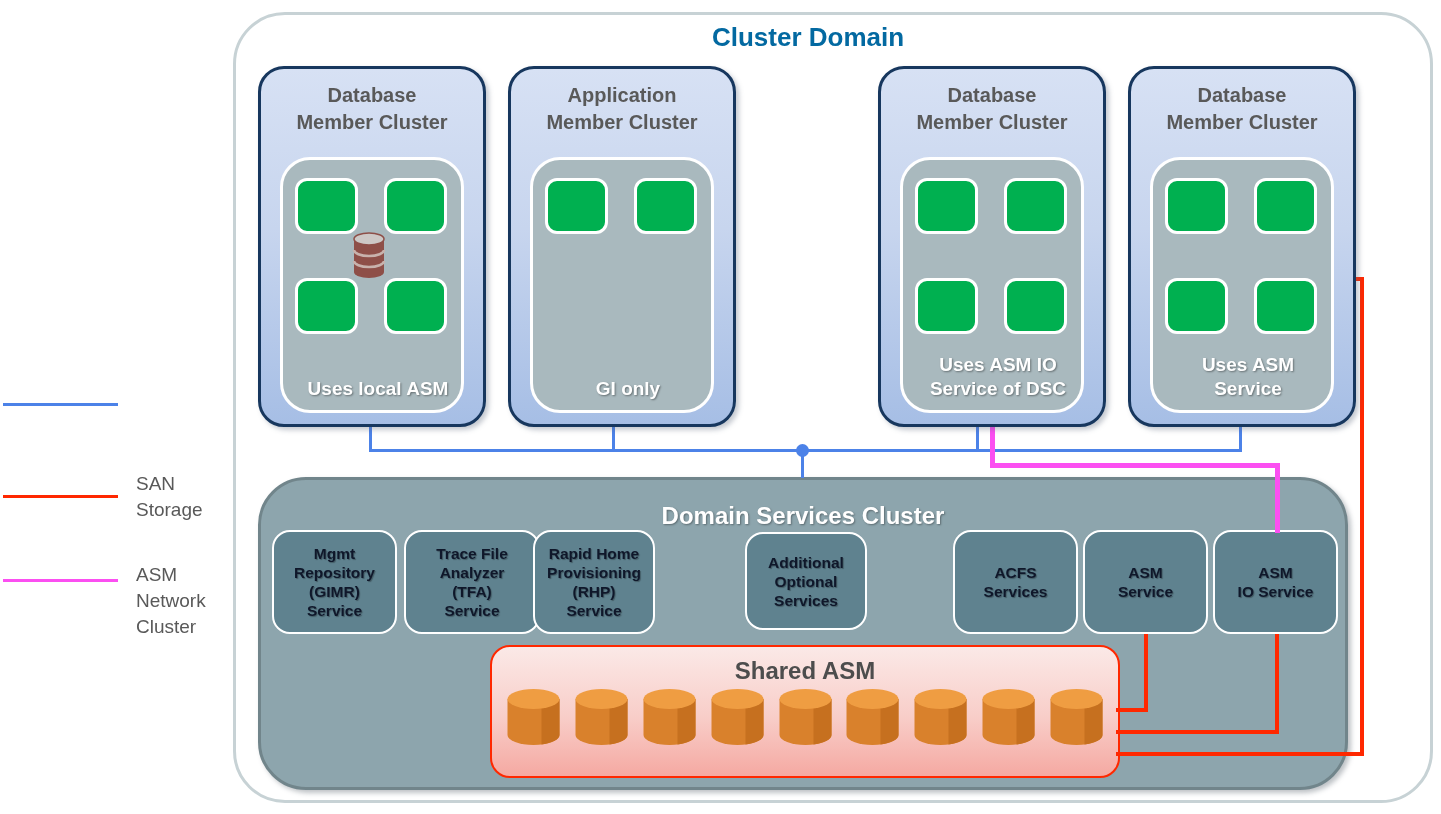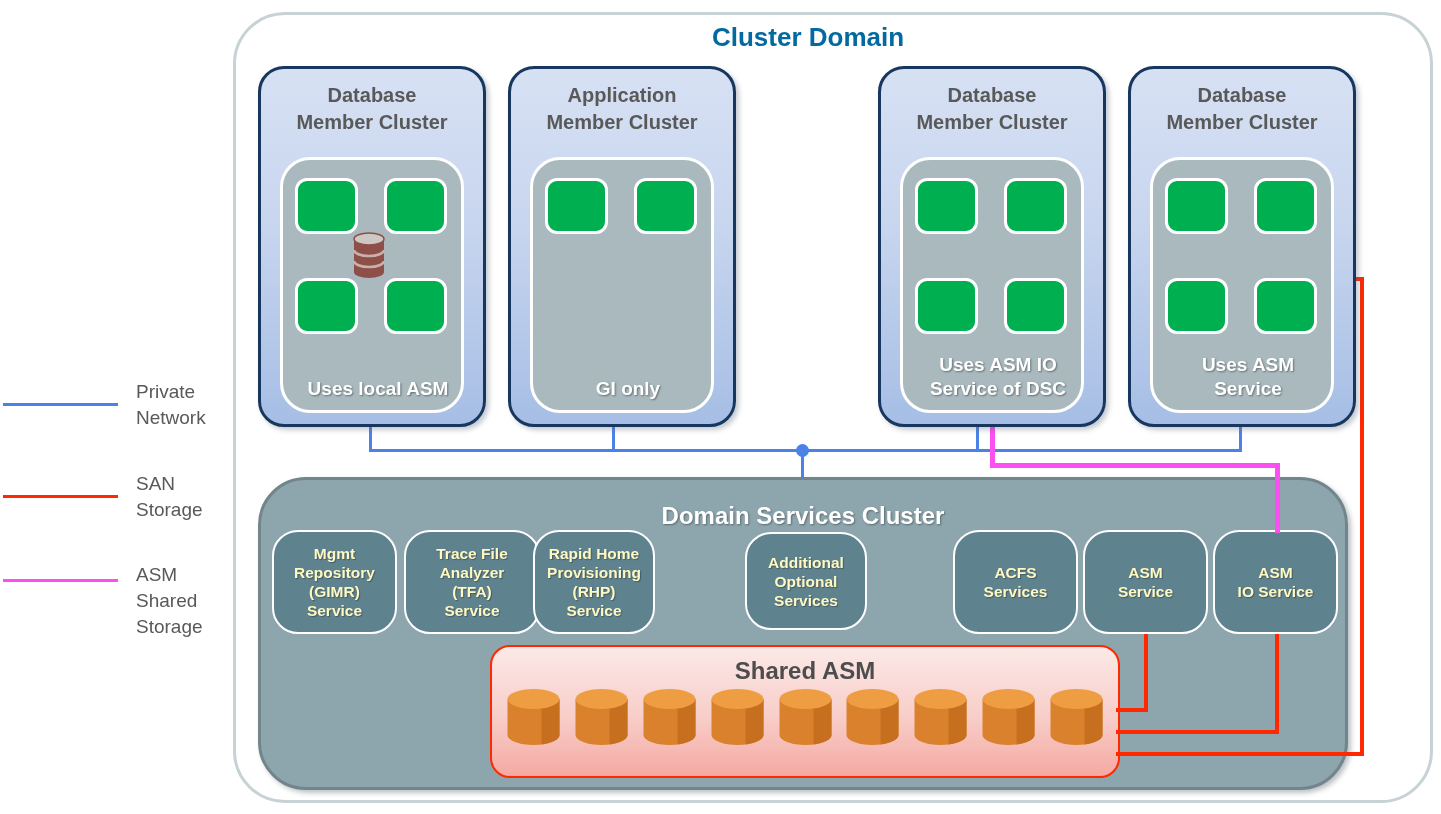--- a/index.html
+++ b/index.html
@@ -31,22 +31,22 @@
           text-shadow:1px 1px 2px rgba(0,0,0,0.4);margin-left:12px;}
   .db-stack{position:absolute;left:69px;top:72px;width:34px;height:48px;}
 
   
   .dsc{position:absolute;left:258px;top:477px;width:1090px;height:313px;box-sizing:border-box;
           background:#8DA5AD;border:3px solid #71858B;border-radius:48px;
           box-shadow:3px 3px 5px rgba(90,100,110,0.4);z-index:4;}
   .dsc-title{margin-top:22px;text-align:center;font-size:24px;font-weight:bold;color:#ffffff;
           text-shadow:1px 1px 2px rgba(0,0,0,0.35);}
   .svc{position:absolute;top:50px;height:104px;box-sizing:border-box;background:#5F828F;
-          border:2.5px solid #ffffff;border-radius:26px;display:flex;align-items:center;
-          justify-content:center;text-align:center;font-size:15.5px;font-weight:bold;color:#fef9c3;
+          border:2.5px solid #ffffff;border-radius:18px;display:flex;align-items:center;
+          justify-content:center;text-align:center;font-size:15.5px;font-weight:bold;color:#0f172a;
           line-height:19px;white-space:pre-line;text-shadow:1px 1px 1px rgba(0,0,0,0.3);}
   .s1{left:11px;width:125px;} .s2{left:143px;width:136px;} .s3{left:272px;width:122px;}
   .s4{left:484px;width:122px;top:52px;height:98px;} .s5{left:692px;width:125px;}
   .s6{left:822px;width:125px;} .s7{left:952px;width:125px;}
 
   
   .shared-asm{position:absolute;left:229px;top:165px;width:630px;height:133px;box-sizing:border-box;
           background:linear-gradient(180deg,#FBE9E7 0%,#F8CDC8 55%,#F5A9A2 100%);
           border:2.5px solid #FF2800;border-radius:20px;}
   .shared-asm-title{margin-top:10px;text-align:center;font-size:24px;font-weight:bold;color:#4D4D4D;}
@@ -63,25 +63,24 @@
   
   .legend-label{position:absolute;left:136px;width:100px;font-size:19px;color:#595959;
           line-height:26px;}
 </style>
 </head>
 <body>
 
 <div class="canvas">
 
   <div class="line blue" style="left:3px;top:403px;width:115px;height:3px;"></div>
-  <div class="legend-label" style="top:379px;">Private Network</div>
   <div class="line red" style="left:3px;top:495px;width:115px;height:3px;"></div>
   <div class="legend-label" style="top:471px;">SAN Storage</div>
   <div class="line magenta" style="left:3px;top:579px;width:115px;height:3px;"></div>
-  <div class="legend-label" style="top:562px;">ASM Shared Storage</div>
+  <div class="legend-label" style="top:562px;">ASM Network Cluster</div>
 
   <div class="domain"></div>
   <div class="domain-title">Cluster Domain</div>
 
   <div class="line blue" style="left:369px;top:449px;width:873px;height:3px;"></div>
   <div class="line blue" style="left:369px;top:424px;width:3px;height:26px;"></div>
   <div class="line blue" style="left:612px;top:424px;width:3px;height:26px;"></div>
   <div class="line blue" style="left:976px;top:422px;width:3px;height:28px;"></div>
   <div class="line blue" style="left:1239px;top:422px;width:3px;height:28px;"></div>
   <div class="line blue" style="left:801px;top:451px;width:3px;height:27px;"></div>

